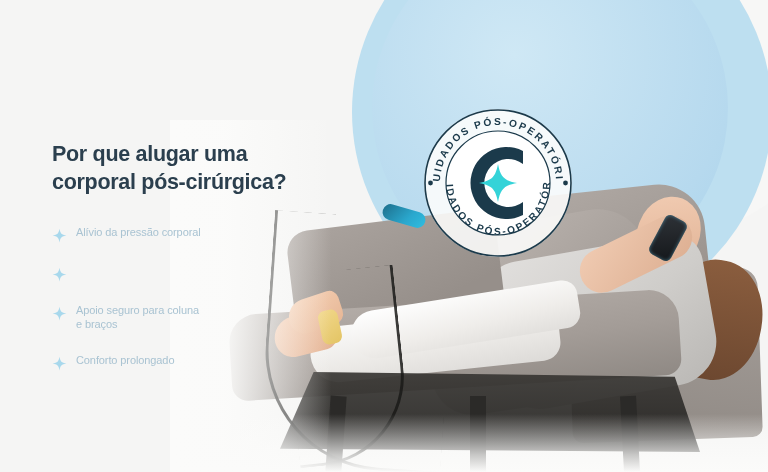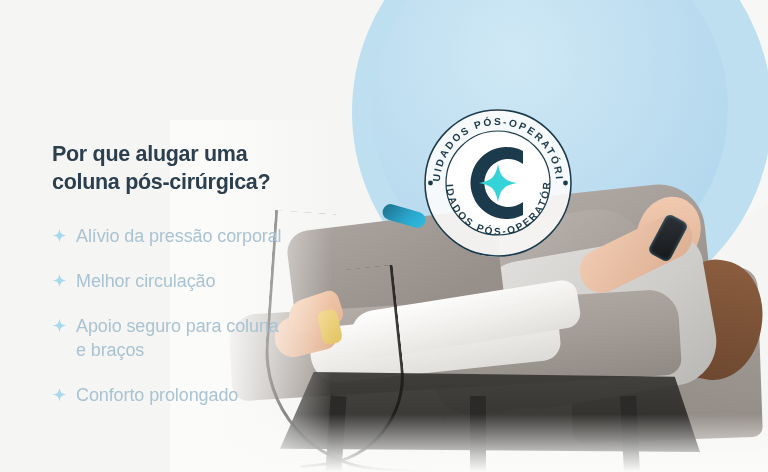--- a/index.html
+++ b/index.html
@@ -369,21 +369,21 @@
   .benefit:last-child { margin-bottom: 0; }
   .spark {
     flex: 0 0 auto;
     width: 15px;
     height: 15px;
     margin-top: 3px;
   }
   .spark svg { display: block; width: 100%; height: 100%; }
   .benefit-text {
     color: #a9c3d2;
-    font-size: 18px;
+    font-size: 11px;
     line-height: 1.33;
     font-weight: 500;
     letter-spacing: -0.1px;
     white-space: pre-line;
   }
 </style>
 </head>
 <body>
 
 <div class="poster">
@@ -450,39 +450,38 @@
 
       <path d="M 102,45 A 36,36 0 1,0 102,109 L 102,96 A 24,24 0 1,1 102,58 Z" fill="#1b3a4b"></path>
 
       <path d="M 77,58 C 79.5,71 83,74.5 96,77 C 83,79.5 79.5,83 77,96 C 74.5,83 71,79.5 58,77 C 71,74.5 74.5,71 77,58 Z" fill="#34d3d8"></path>
     </svg>
   </div>
 
   <div class="copy">
     <h1 class="headline">
       <span class="l1">Por que alugar uma</span>
-      <span class="l2">coluna pós-cirúrgica?</span>
+      <span class="l2">corporal pós-cirúrgica?</span>
     </h1>
 
     <ul class="benefits">
       <li class="benefit">
         <span class="spark">
           <svg viewBox="0 0 24 24" xmlns="http://www.w3.org/2000/svg">
             <path d="M12 1 C13.6 9 15 10.4 23 12 C15 13.6 13.6 15 12 23 C10.4 15 9 13.6 1 12 C9 10.4 10.4 9 12 1 Z" fill="#a8d8ec"></path>
           </svg>
         </span>
         <span class="benefit-text">Alívio da pressão corporal</span>
       </li>
       <li class="benefit">
         <span class="spark">
           <svg viewBox="0 0 24 24" xmlns="http://www.w3.org/2000/svg">
             <path d="M12 1 C13.6 9 15 10.4 23 12 C15 13.6 13.6 15 12 23 C10.4 15 9 13.6 1 12 C9 10.4 10.4 9 12 1 Z" fill="#a8d8ec"></path>
           </svg>
         </span>
-        <span class="benefit-text">Melhor circulação</span>
       </li>
       <li class="benefit">
         <span class="spark">
           <svg viewBox="0 0 24 24" xmlns="http://www.w3.org/2000/svg">
             <path d="M12 1 C13.6 9 15 10.4 23 12 C15 13.6 13.6 15 12 23 C10.4 15 9 13.6 1 12 C9 10.4 10.4 9 12 1 Z" fill="#a8d8ec"></path>
           </svg>
         </span>
         <span class="benefit-text">Apoio seguro para coluna
 e braços</span>
       </li>

